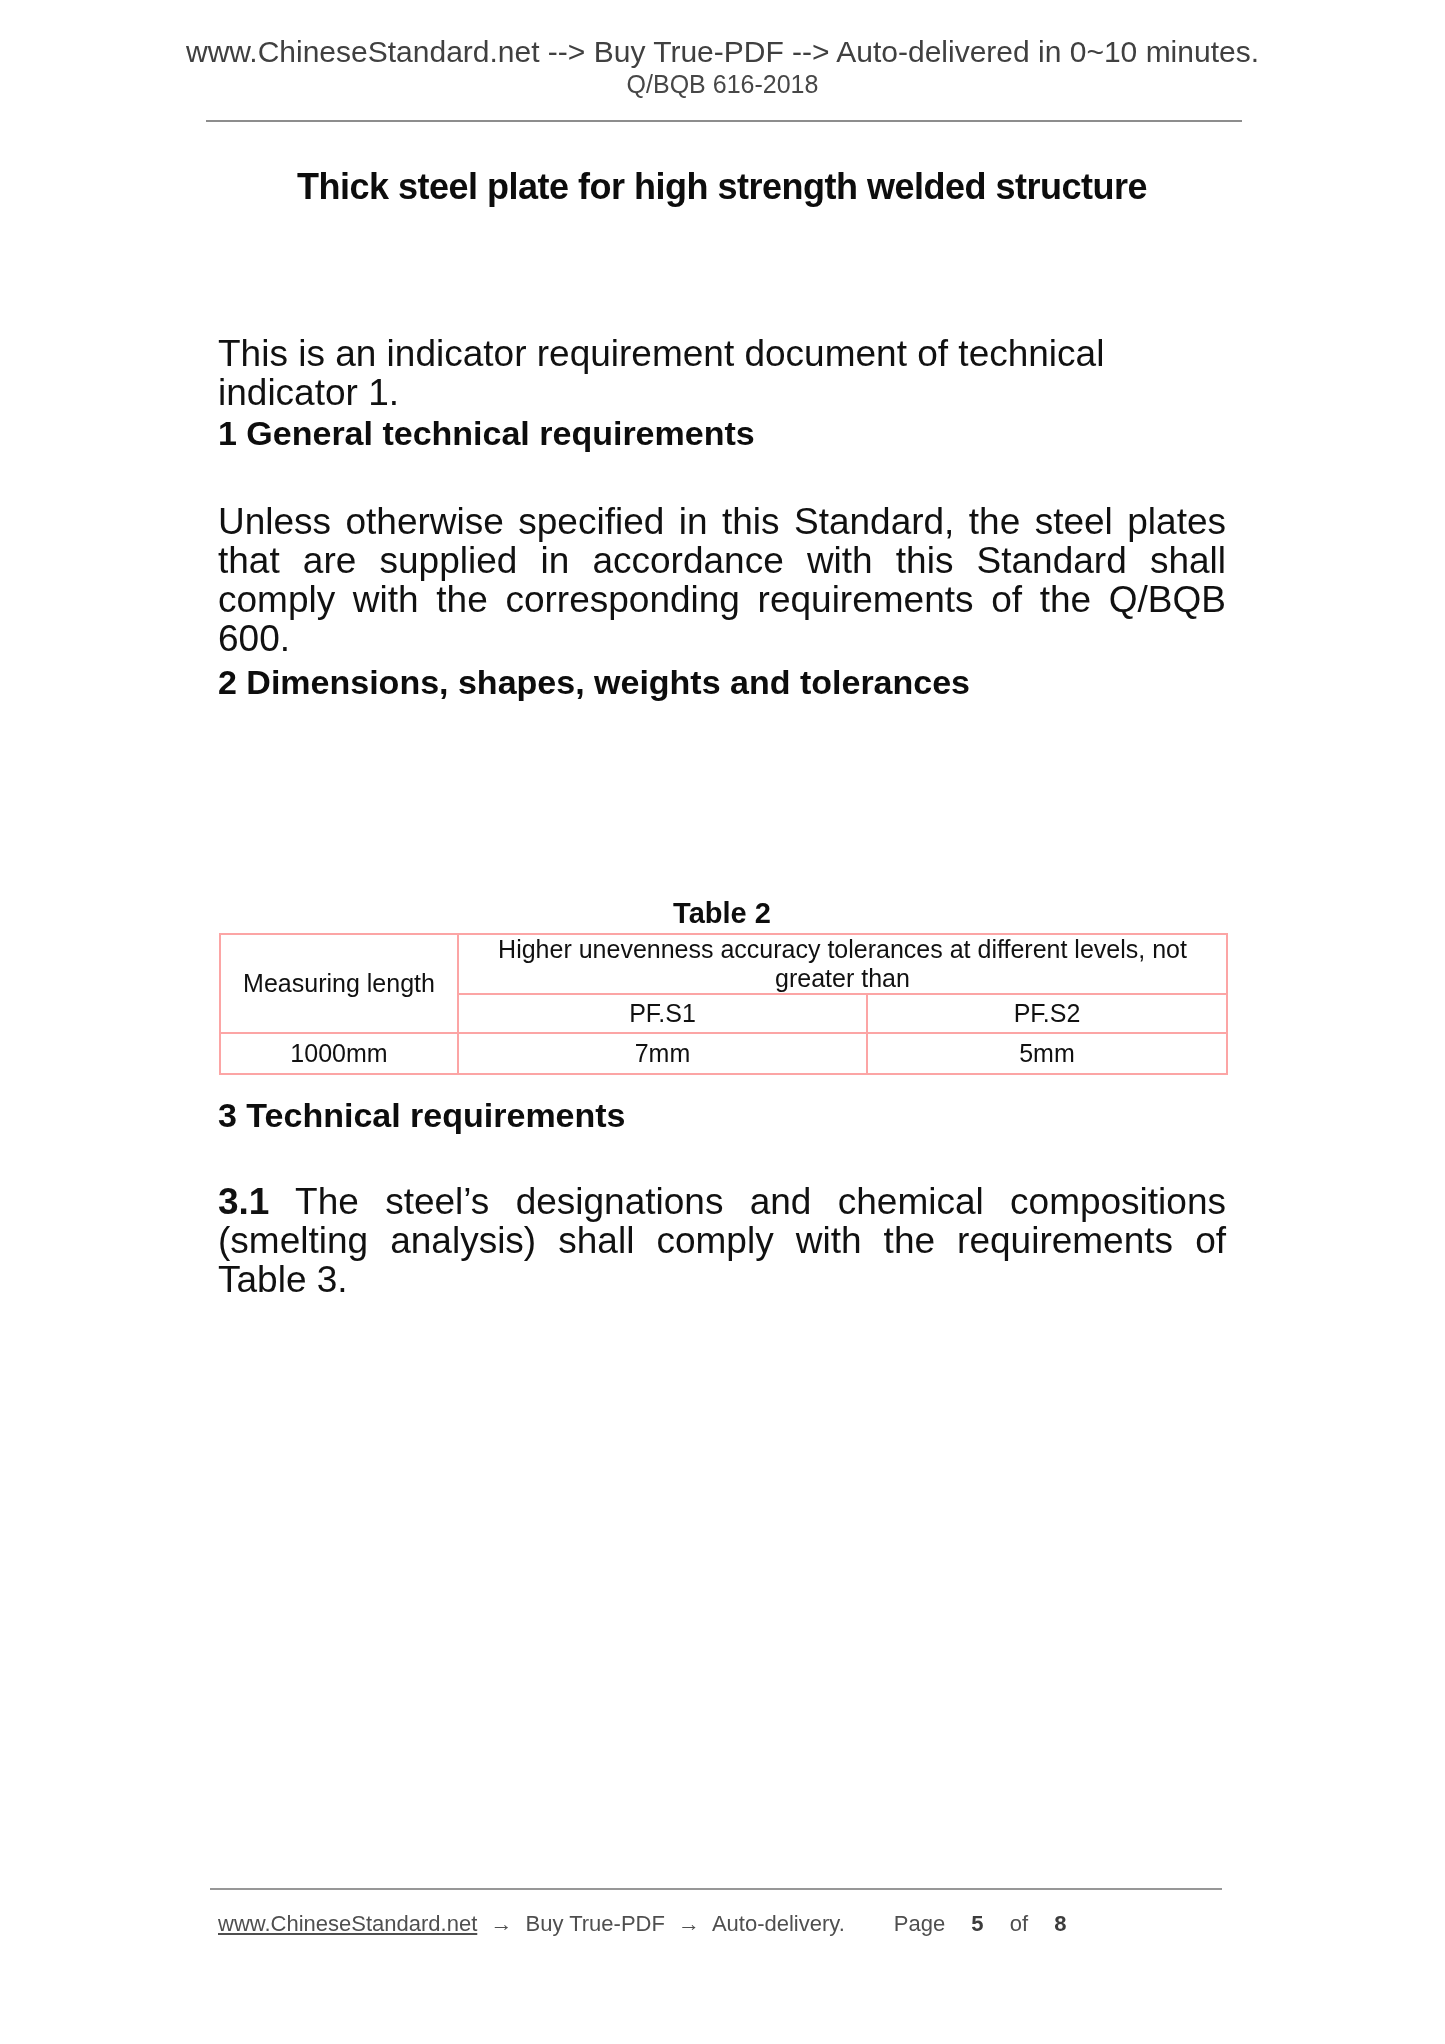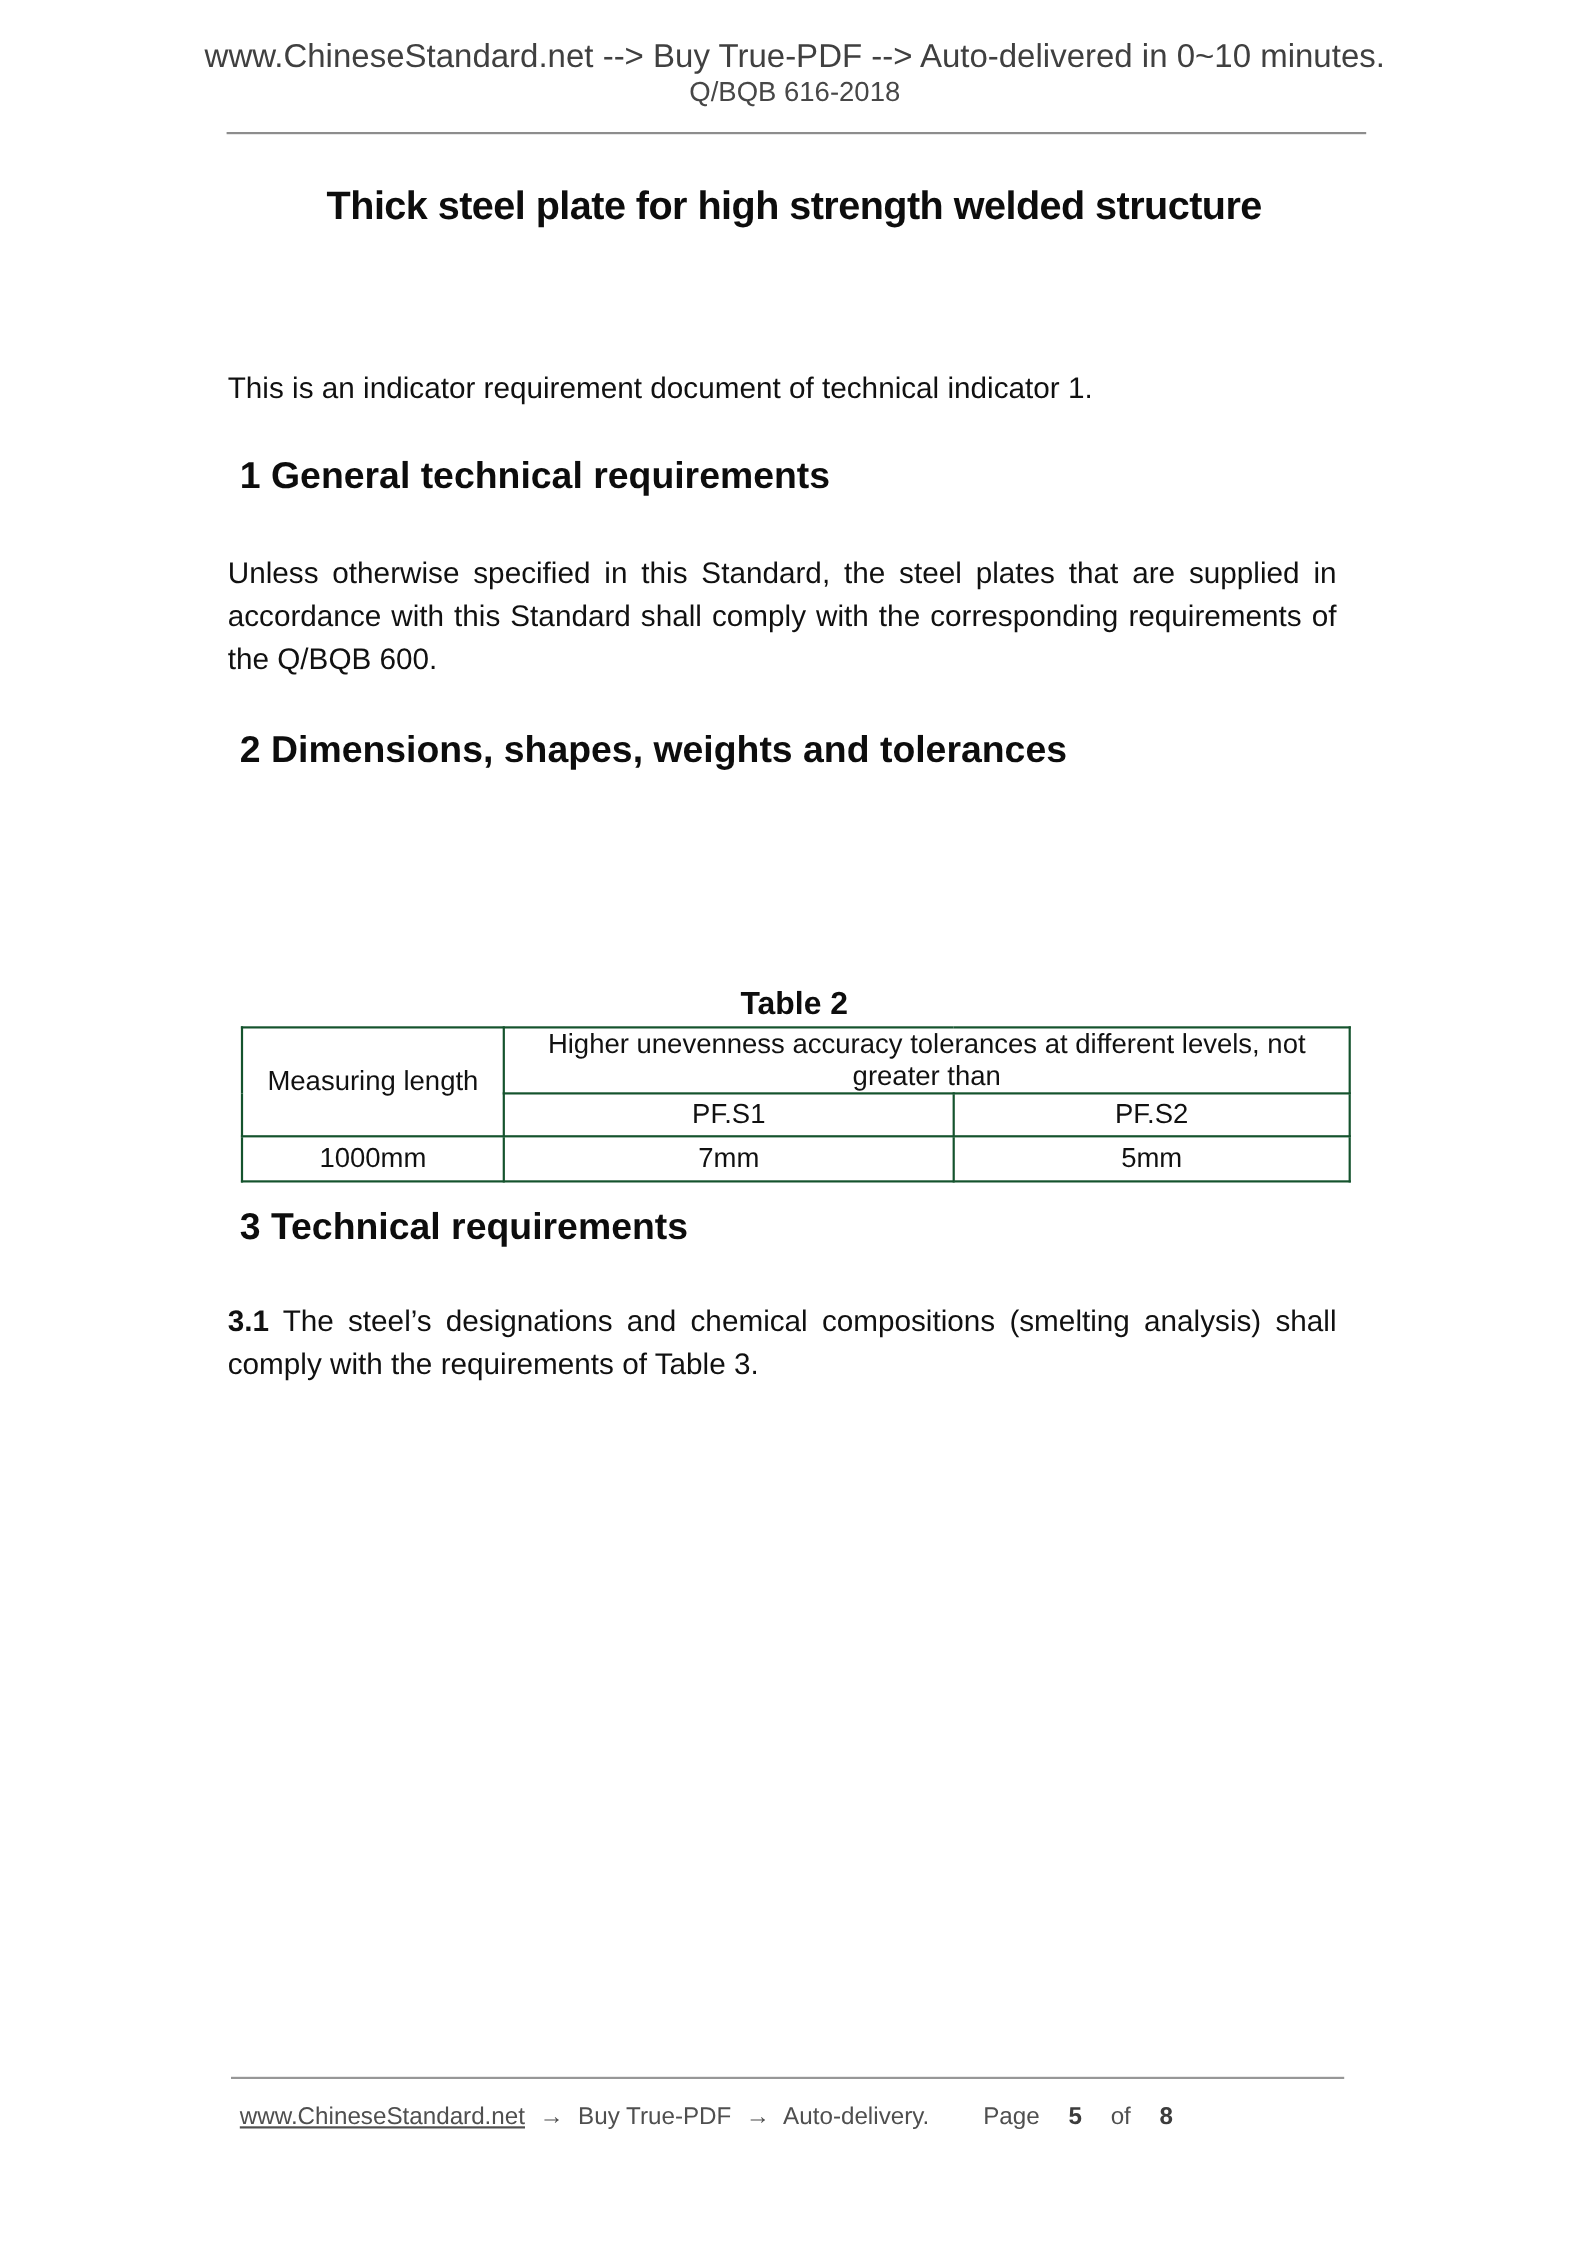--- a/index.html
+++ b/index.html
@@ -40,22 +40,22 @@
     position: absolute;
     top: 166px; left: 218px; width: 1008px;
     text-align: center;
     font-weight: bold;
     font-size: 36px;
     color: #0d0d0d;
     letter-spacing: -0.5px;
   }
   .body-text {
     position: absolute;
-    left: 207px; width: 1008px;
-    font-size: 27px;
+    left: 218px; width: 1008px;
+    font-size: 37px;
     line-height: 39px;
     color: #111111;
   }
   .justified {
     text-align: justify;
   }
   .intro      { top: 334px; }
   .p-unless   { top: 502px; }
   .p-higher   { top: 754px; }
   .p-clause   { top: 1182px; }
@@ -80,21 +80,21 @@
   table.spec {
     position: absolute;
     top: 933px; left: 219px;
     border-collapse: collapse;
     table-layout: fixed;
     width: 1007px;
     font-size: 25px;
     color: #111111;
   }
   table.spec td {
-    border: 2px solid #14532d;
+    border: 2px solid #fca5a5;
     text-align: center;
     vertical-align: middle;
     padding: 0;
     overflow: hidden;
   }
   .col-a { width: 238px; }
   .col-b { width: 409px; }
   .col-c { width: 360px; }
   .row-span-header { height: 37px; }
   .row-sub         { height: 39px; }

